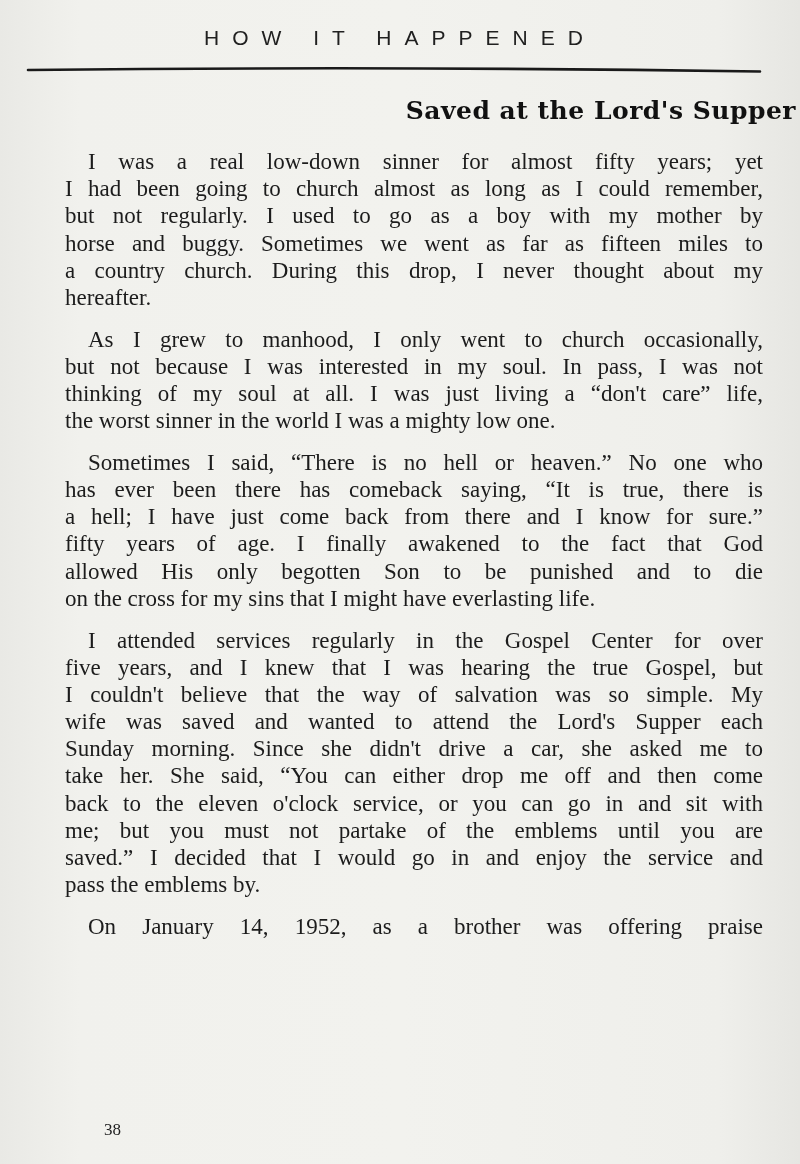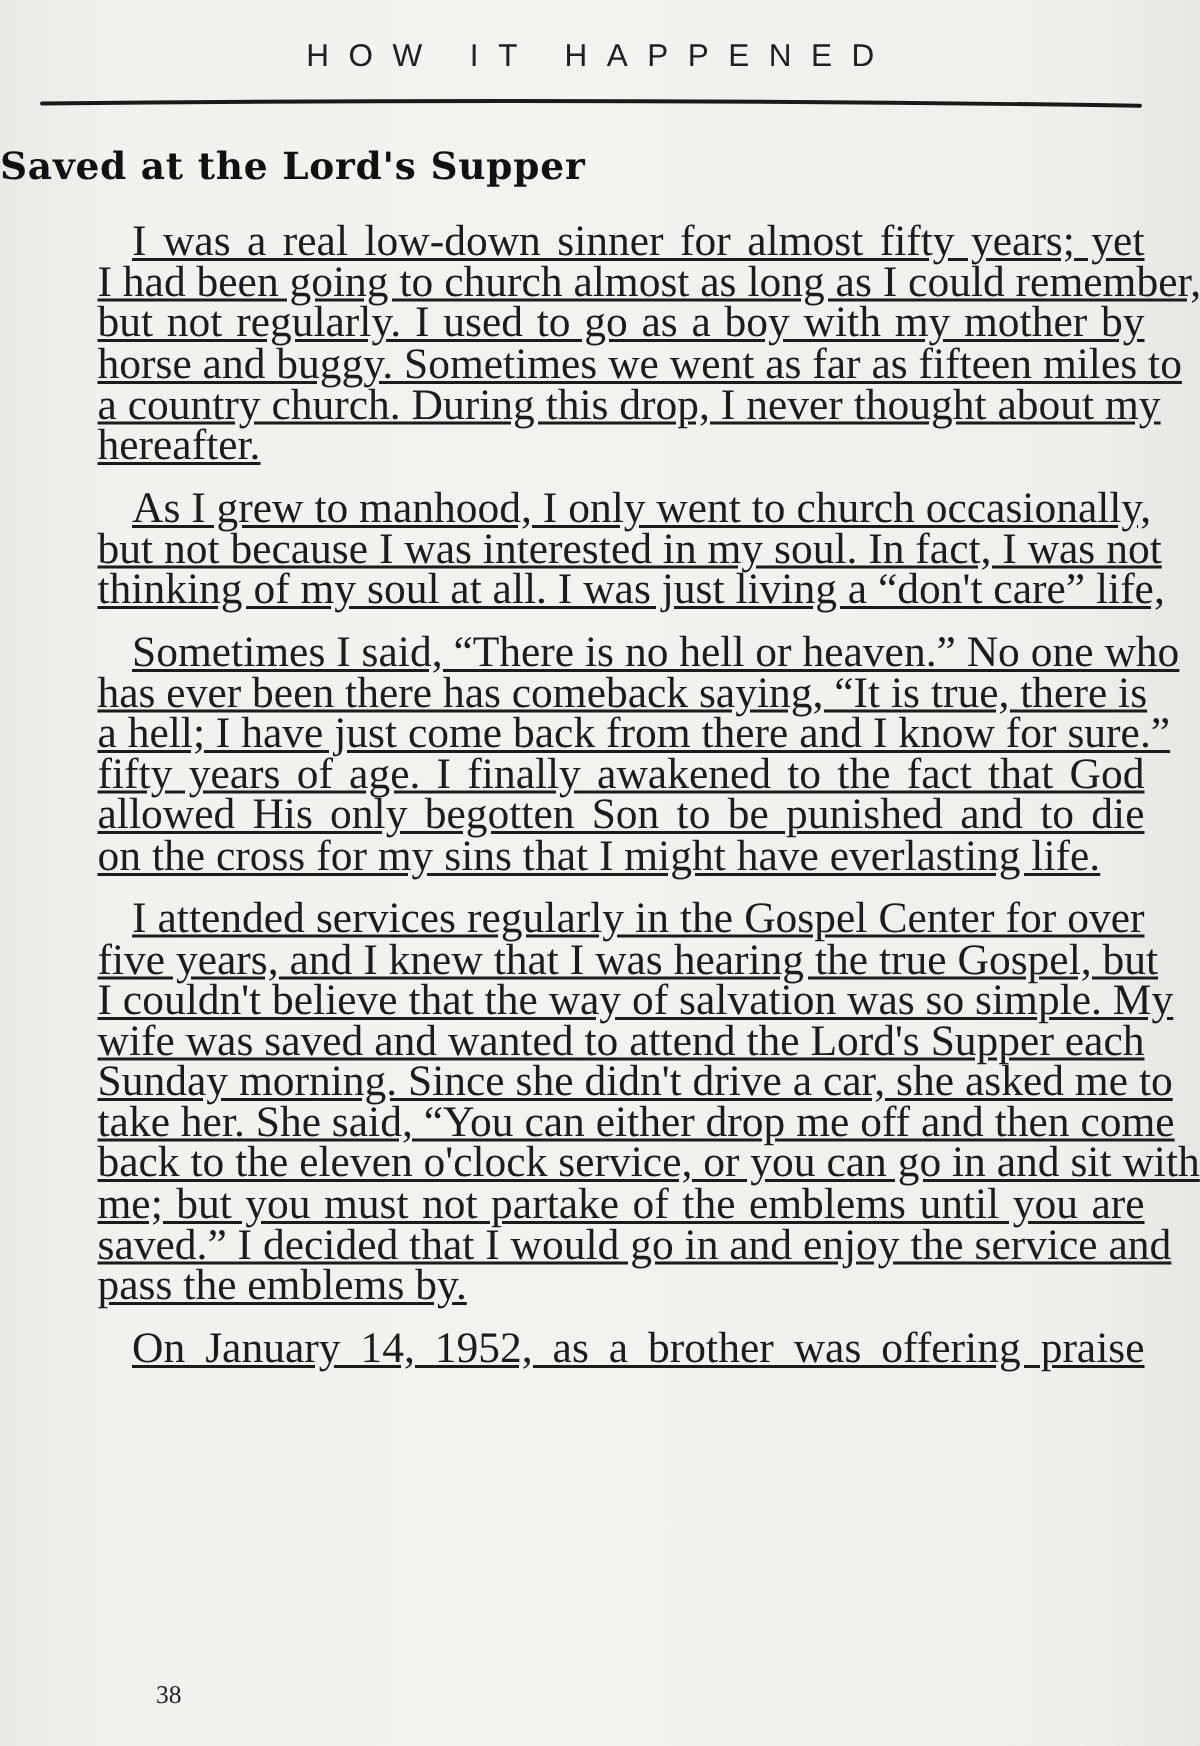--- a/index.html
+++ b/index.html
@@ -19,28 +19,28 @@
       text-align: center;
       font-size: 21px; letter-spacing: 13px;
       font-family: Liberation Sans, sans-serif;
       color: #202020;
     }
     .rule-full {
       position: absolute; left: 26px; top: 60px; width: 472px;
     }
     .title {
       position: absolute; left: 0; top: 96px; width: 796px;
-      text-align: left;
+      text-align: right;
       font-family: "DejaVu Serif", serif; font-weight: bold;
       font-size: 25px; color: #111;
       letter-spacing: 0.5px;
     }
     .body-text {
       position: absolute; left: 65px; top: 148px; width: 698px;
-      font-size: 29px; line-height: 27.2px; text-decoration: underline;
+      font-size: 23px; line-height: 27.2px;
     }
     .para { margin: 0 0 14.5px 0; }
     .line {
       display: block; text-align: justify; text-align-last: justify;
       white-space: nowrap; height: 27.2px;
     }
     .line.indent { padding-left: 23px; }
     .line.last { text-align-last: left; }
     .page-number {
       position: absolute; left: 104px; top: 1120px;
@@ -63,22 +63,23 @@
     <div class="para">
       <span class="line indent">I was a real low-down sinner for almost fifty years; yet</span>
       <span class="line">I had been going to church almost as long as I could remember,</span>
       <span class="line">but not regularly. I used to go as a boy with my mother by</span>
       <span class="line">horse and buggy. Sometimes we went as far as fifteen miles to</span>
       <span class="line">a country church. During this drop, I never thought about my</span>
       <span class="line last">hereafter.</span>
     </div>
     <div class="para">
       <span class="line indent">As I grew to manhood, I only went to church occasionally,</span>
-      <span class="line">but not because I was interested in my soul. In fact, I was not</span>
+      <span class="line">but not because I was interested in my soul. In pass, I was not</span>
       <span class="line">thinking of my soul at all. I was just living a “don't care” life,</span>
+      <span class="line last">the worst sinner in the world I was a mighty low one.</span>
     </div>
     <div class="para">
       <span class="line indent">Sometimes I said, “There is no hell or heaven.” No one who</span>
       <span class="line">has ever been there has comeback saying, “It is true, there is</span>
       <span class="line">a hell; I have just come back from there and I know for sure.”</span>
       <span class="line">fifty years of age. I finally awakened to the fact that God</span>
       <span class="line">allowed His only begotten Son to be punished and to die</span>
       <span class="line last">on the cross for my sins that I might have everlasting life.</span>
     </div>
     <div class="para">

